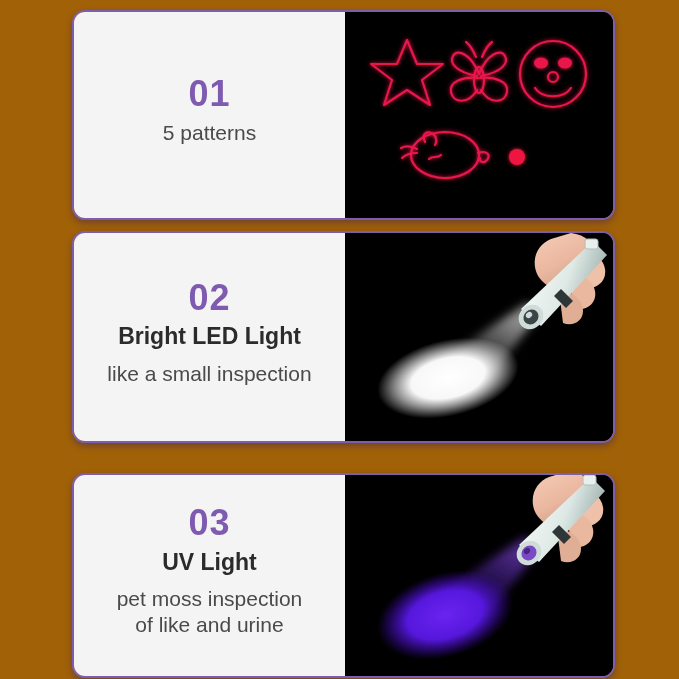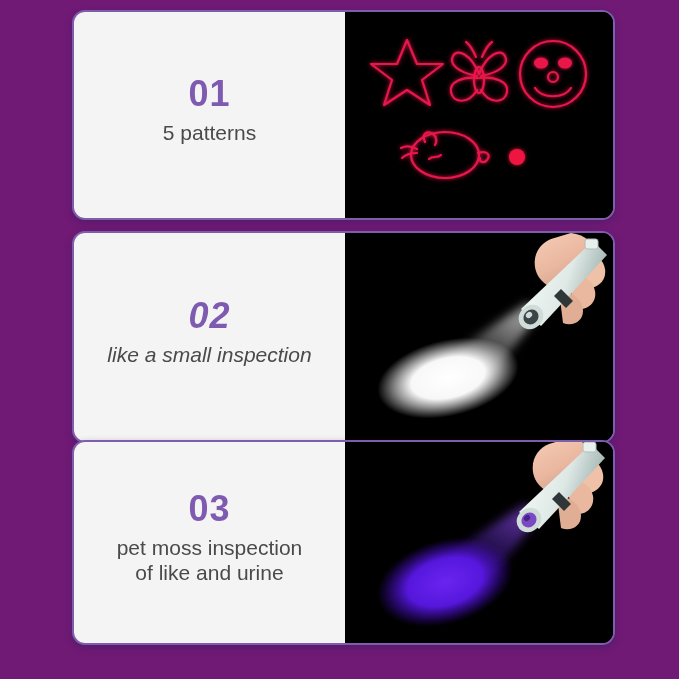--- a/index.html
+++ b/index.html
@@ -9,37 +9,37 @@
     height: 679px;
     background: #9070c2;
     font-family: "Liberation Sans", sans-serif;
     overflow: hidden;
     position: relative;
   }
 
   .board {
     position: absolute;
     inset: 0;
-    background: #701a75;
+    background: #a16207;
   }
 
   .card {
     position: absolute;
     left: 72px;
     width: 543px;
     display: flex;
     border-radius: 13px;
     overflow: hidden;
     border: 2px solid #7d5ead;
     box-shadow: 0 3px 7px rgba(55, 28, 95, 0.45);
   }
 
   .card-1 { top: 10px;  height: 210px; }
-  .card-2 { top: 231px; height: 212px; font-style: italic; }
-  .card-3 { top: 440px; height: 205px; }
+  .card-2 { top: 231px; height: 212px; }
+  .card-3 { top: 473px; height: 205px; }
 
   .text-panel {
     width: 271px;
     background: #f4f4f4;
     display: flex;
     flex-direction: column;
     align-items: center;
     justify-content: center;
     padding: 4px 10px 14px 10px;
   }
@@ -142,20 +142,21 @@
             <circle cx="172" cy="145" r="8" fill="#ee1540" stroke="none"></circle>
           </g>
         </g>
       </svg>
     </div>
   </div>
 
   <div class="card card-2">
     <div class="text-panel">
       <div class="num">02</div>
+      <div class="title">Bright LED Light</div>
       <div class="subtitle">like a small inspection</div>
     </div>
     <div class="media-panel">
       <svg class="torch-svg" viewBox="0 0 268 208" preserveAspectRatio="none">
         <defs>
           <linearGradient id="beamW" x1="0.72" y1="0.12" x2="0.2" y2="0.82">
             <stop offset="0%" stop-color="#ffffff" stop-opacity="0.55"></stop>
             <stop offset="45%" stop-color="#ffffff" stop-opacity="0.20"></stop>
             <stop offset="100%" stop-color="#ffffff" stop-opacity="0.06"></stop>
           </linearGradient>
@@ -201,20 +202,21 @@
           <path d="M216,56 L228,68 L221,75 L209,63 Z" fill="#2f3638"></path>
           <rect x="240" y="6" width="13" height="10" rx="2.5" fill="#e8efec" stroke="#aebebb" stroke-width="1"></rect>
         </g>
       </svg>
     </div>
   </div>
 
   <div class="card card-3">
     <div class="text-panel">
       <div class="num">03</div>
+      <div class="title">UV Light</div>
       <div class="subtitle">
         <span>pet moss inspection</span><br>
         <span>of like and urine</span>
       </div>
     </div>
     <div class="media-panel">
       <svg class="torch-svg" viewBox="0 0 268 201" preserveAspectRatio="none">
         <defs>
           <linearGradient id="beamU" x1="0.72" y1="0.12" x2="0.22" y2="0.85">
             <stop offset="0%" stop-color="#8a4af0" stop-opacity="0.55"></stop>

